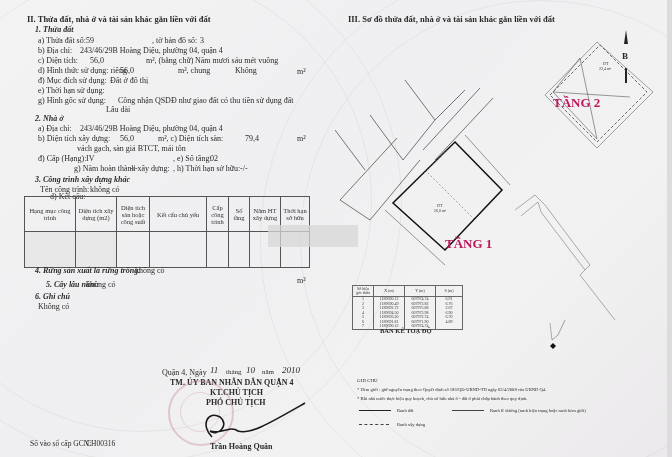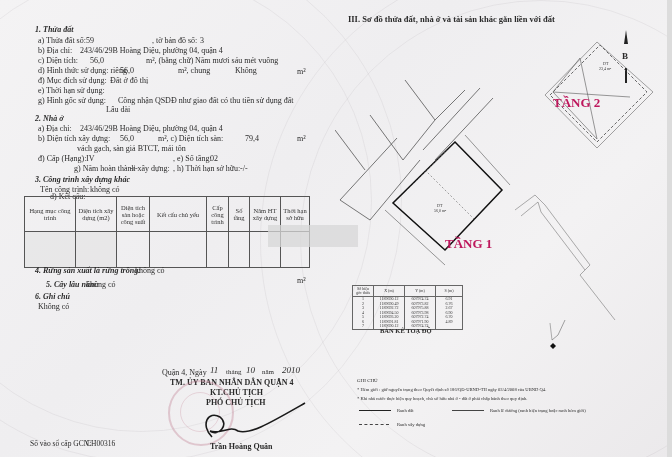--- a/index.html
+++ b/index.html
@@ -33,20 +33,21 @@
 
 <div class="page">
   <div class="guilloche" style="left:-120px;top:-60px;width:520px;height:520px;"></div>
   <div class="guilloche" style="left:-90px;top:-30px;width:460px;height:460px;"></div>
   <div class="guilloche" style="left:260px;top:-40px;width:560px;height:560px;"></div>
   <div class="guilloche" style="left:300px;top:0px;width:480px;height:480px;"></div>
 </div>
 <div class="right-edge"></div>
 
 <div class="left">
+  <div class="t h" style="left:27px;top:15px;">II. Thửa đất, nhà ở và tài sản khác gắn liền với đất</div>
   <div class="t b i" style="left:35px;top:25px;">1. Thửa đất</div>
 
   <div class="t" style="left:38px;top:36px;">a) Thửa đất số:</div>
   <div class="t" style="left:86px;top:36px;">59</div>
   <div class="t" style="left:152px;top:36px;">, tờ bản đồ số:</div>
   <div class="t" style="left:200px;top:36px;">3</div>
 
   <div class="t" style="left:38px;top:46px;">b) Địa chỉ:</div>
   <div class="t" style="left:80px;top:46px;">243/46/29B Hoàng Diệu, phường 04, quận 4</div>
 

